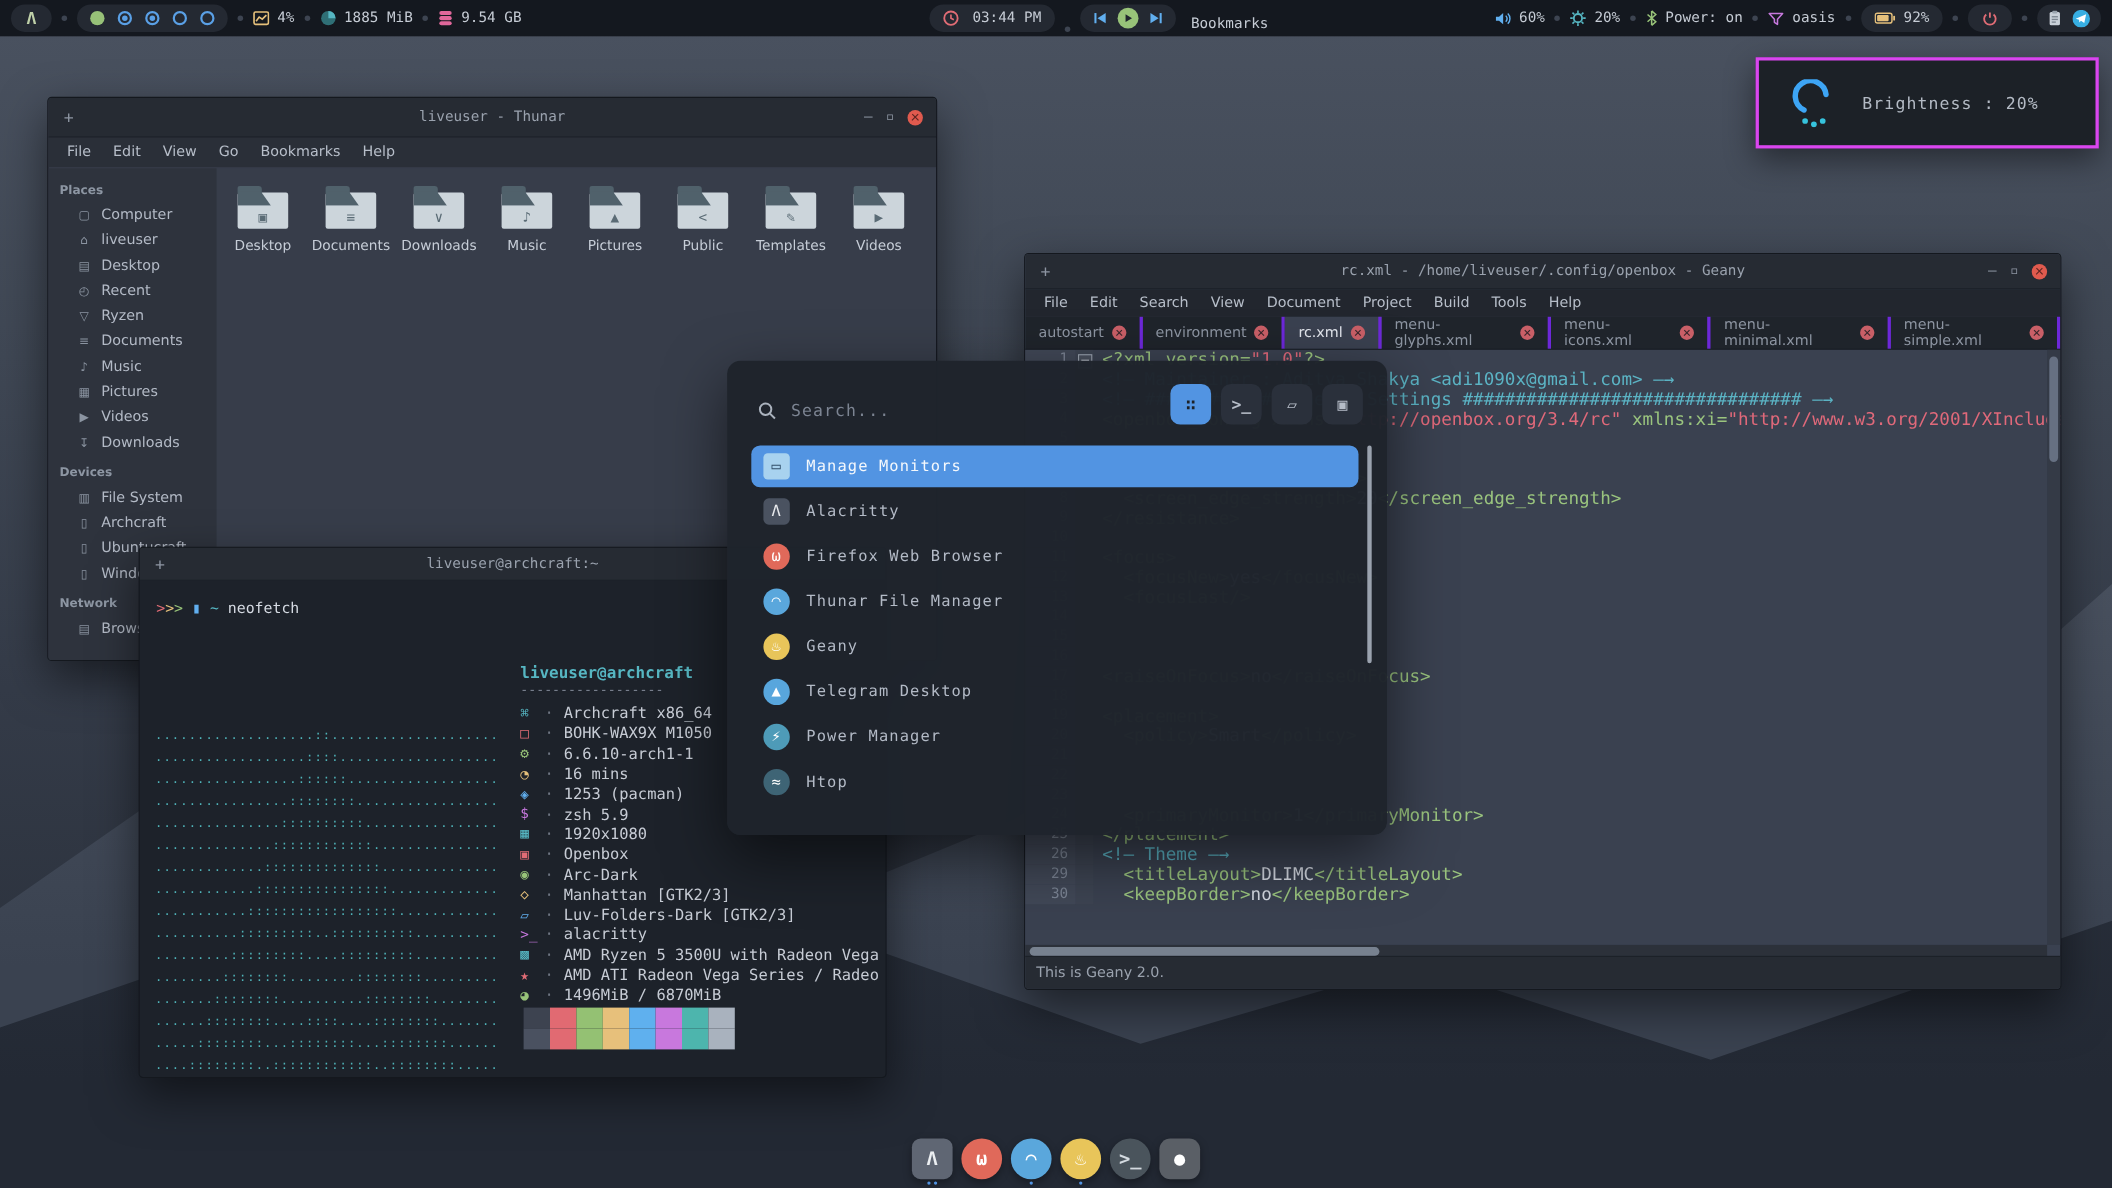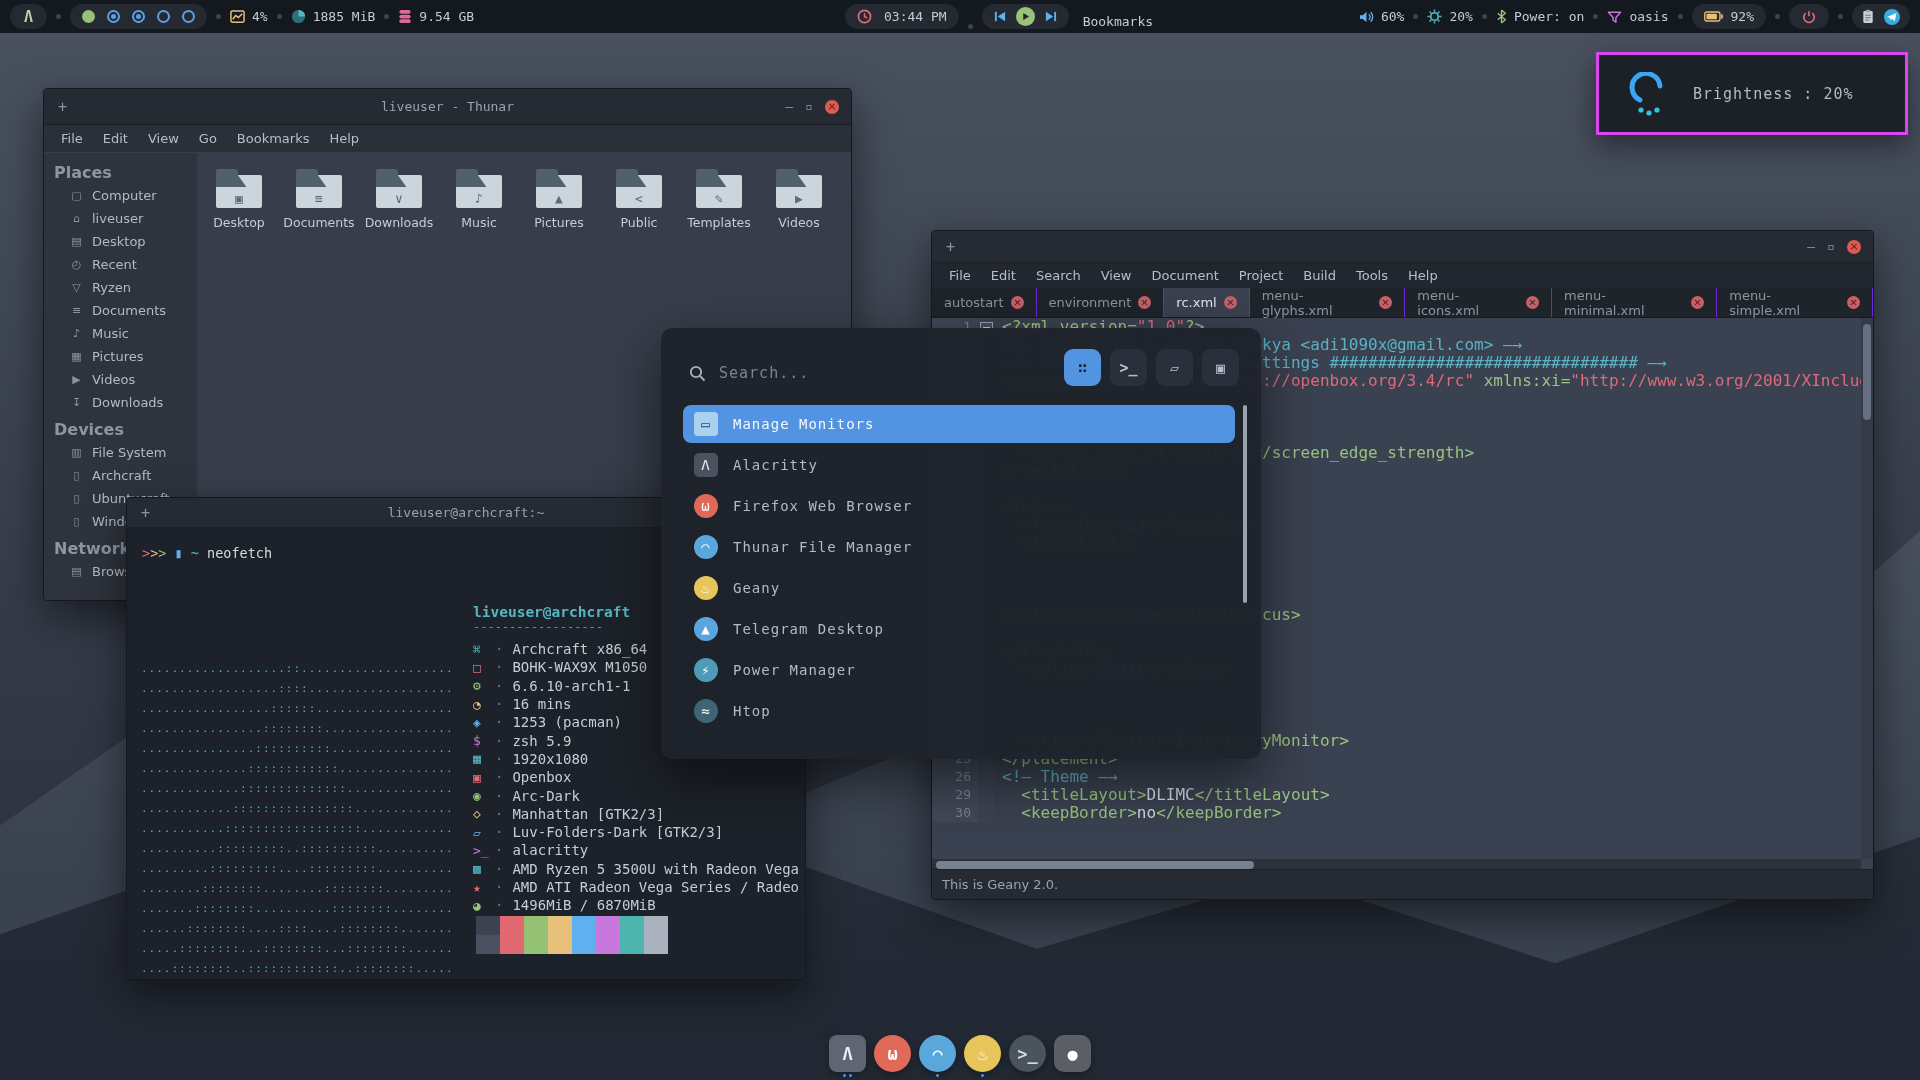--- a/index.html
+++ b/index.html
@@ -42,21 +42,21 @@
   .tb-close::before { transform:rotate(45deg);} .tb-close::after { transform:rotate(-45deg);}
   .menubar { display:flex; align-items:center; gap:2px; padding:0 8px; background:#2a2f38; font-family:"DejaVu Sans",sans-serif; font-size:13px; color:#b7bec9; }
   .menu-item { padding:3px 9px; border-radius:3px; }
 
   
   #thunar { left:43px; top:88px; width:809px; height:513px; background:#373d4a; z-index:20; }
   #thunar .menubar { height:27px; }
   .t-body { position:absolute; top:64px; bottom:0; left:0; right:0; display:flex; }
   .t-side { width:153px; background:#2e333d; padding-top:4px; font-family:"DejaVu Sans",sans-serif; overflow:hidden; }
   .s-row { height:23px; display:flex; align-items:center; padding-left:25px; font-size:13px; color:#b3bac6; white-space:nowrap; }
-  .s-row.hdr { padding-left:10px; font-weight:bold; font-size:16px; color:#8d96a3; margin-top:4px; }
+  .s-row.hdr { padding-left:10px; font-weight:bold; font-size:11px; color:#8d96a3; margin-top:4px; }
   .si { width:15px; margin-right:8px; color:#8b94a1; font-size:11px; text-align:center; flex:0 0 auto; }
   .t-main { flex:1; background:#373d4a; padding:12px 2px; display:flex; align-items:flex-start; }
   .file { width:80px; display:flex; flex-direction:column; align-items:center; }
   .folder { width:46px; height:33px; background:#ccd5db; border-radius:2px; position:relative; margin-top:10px; }
   .folder::before { content:""; position:absolute; top:-6px; left:0; width:22px; height:7px; background:#50616b; border-radius:2px 3px 0 0; }
   .folder::after { content:""; position:absolute; top:-1px; left:0; width:46px; height:13px; background:#50616b; clip-path:polygon(0 0,46% 0,66% 100%,0 100%); border-radius:2px 0 0 0; }
   .f-glyph { position:absolute; left:0; right:0; bottom:2px; text-align:center; font-size:13px; color:#5a6b75; }
   .f-label { margin-top:7px; font-family:"DejaVu Sans",sans-serif; font-size:12.5px; color:#c6cdd7; }
 
   
@@ -74,21 +74,21 @@
   .nf-dot { color:#6f7683; margin-right:9px; }
   .palette { position:absolute; left:349px; top:387px; }
   .pal-row { display:flex; }
   .swatch { width:24px; height:19px; }
 
   
   #geany { left:931px; top:230px; width:943px; height:670px; background:#3a4150; z-index:30; }
   #geany .titlebar { height:32px; }
   #geany .menubar { height:25px; background:#22262e; }
   .gtabs { height:30px; background:#1f242b; display:flex; align-items:stretch; border-bottom:1px solid #171b21; }
-  .gtab { display:flex; align-items:center; gap:7px; padding:0 12px; font-family:"DejaVu Sans",sans-serif; font-size:13px; color:#8d95a2; border-right:1px solid #6d28d9; }
+  .gtab { display:flex; align-items:center; gap:7px; padding:0 12px; font-family:"DejaVu Sans",sans-serif; font-size:13px; color:#8d95a2; border-right:3px solid #6d28d9; }
   .gtab.on { background:#3a4150; color:#e3e7ee; }
   .tab-x { width:13px; height:13px; border-radius:50%; background:#c95f67; position:relative; flex:0 0 auto; }
   .tab-x::before,.tab-x::after { content:""; position:absolute; left:3px; top:6px; width:7px; height:1.3px; background:#37262b; }
   .tab-x::before { transform:rotate(45deg);} .tab-x::after { transform:rotate(-45deg);}
   .editor { position:absolute; top:87px; left:0; right:0; height:541px; display:flex; background:#3a4150; }
   .codearea { flex:1; overflow:hidden; }
   .cl { height:18px; display:flex; }
   .cl .ln { width:46px; flex:0 0 auto; text-align:right; padding-right:7px; color:#7b8494; font-size:13px; line-height:18px; background:#414857; }
   .fm { width:16px; flex:0 0 auto; background:#3d4452; position:relative; }
   .fm.on::before { content:""; position:absolute; left:2px; top:3.5px; width:11px; height:11px; background:#49505e; border:1px solid #9aa2ae; }
@@ -553,20 +553,21 @@
           <span class="swatch" style="background: rgb(169, 178, 190);"></span>
         </div>
     </div>
 
   </div>
 </div>
 
 <div id="geany" class="window">
   <div class="titlebar" style="height:32px;">
     <span class="tb-plus">+</span>
+    <span class="tb-title">rc.xml - /home/liveuser/.config/openbox - Geany</span>
     <span class="tb-btns">
       <span class="tb-min">–</span>
       <span class="tb-max">▫</span>
       <span class="tb-close"></span>
     </span>
   </div>
   <div class="menubar">
 
   <span class="menu-item">File</span>
       <span class="menu-item">Edit</span>

